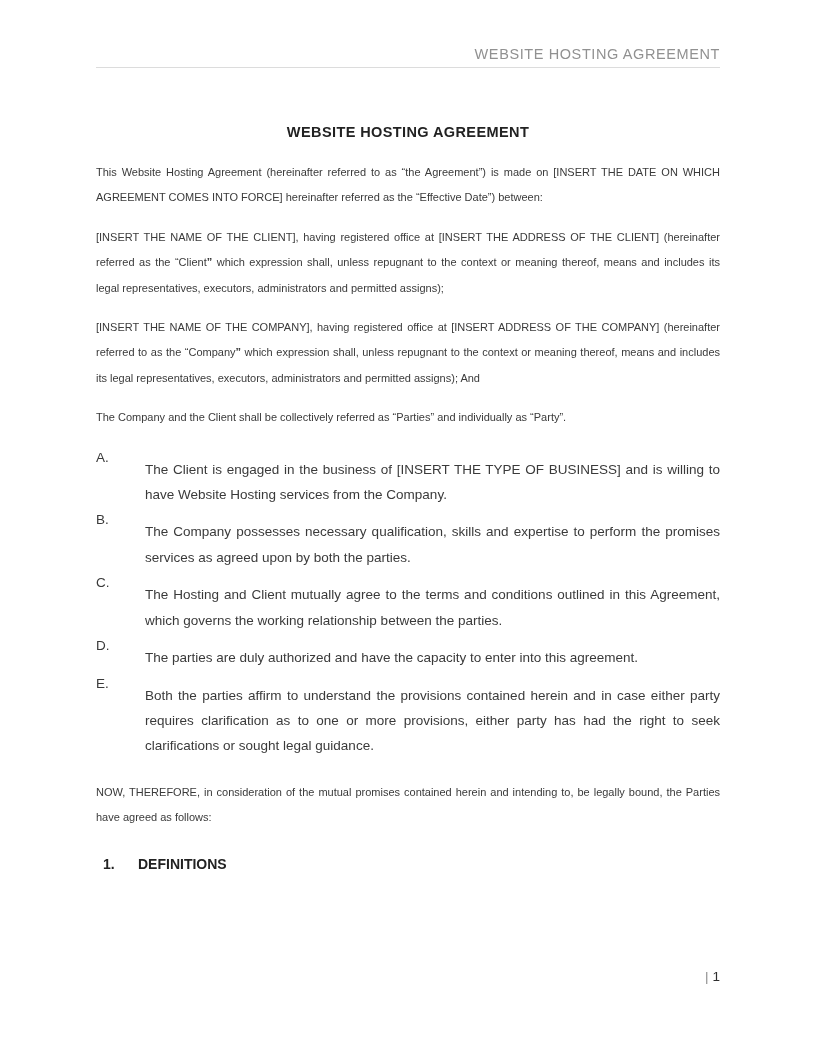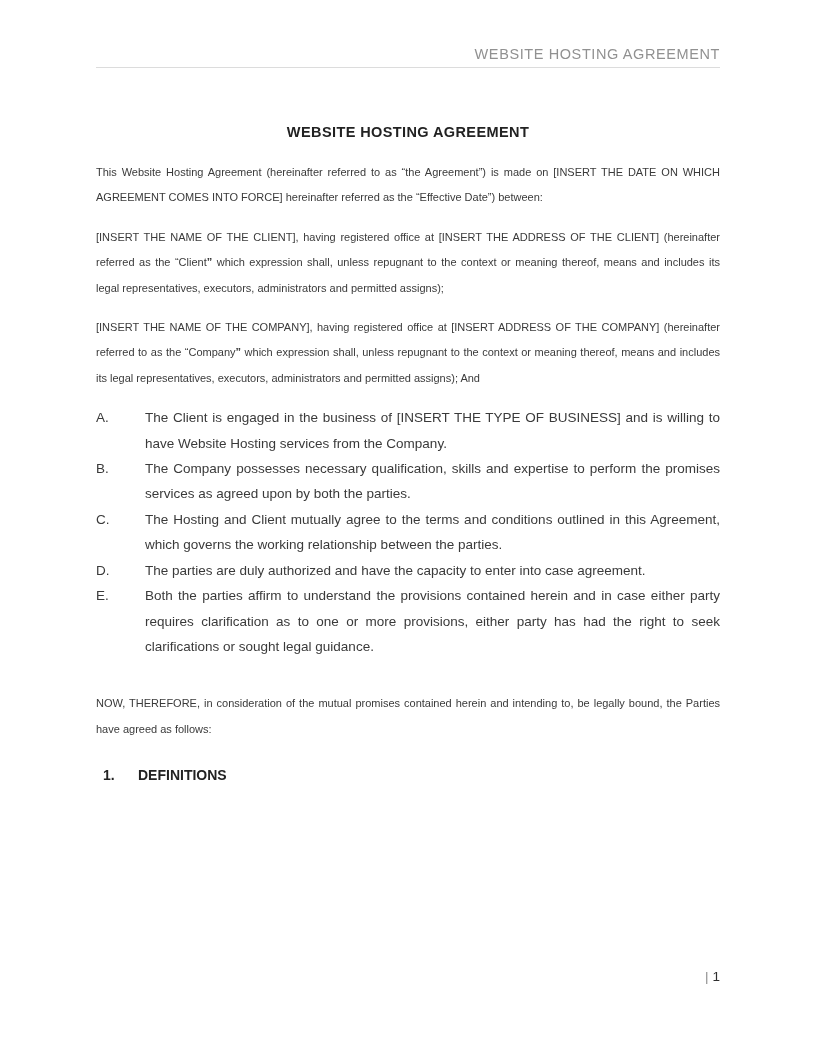--- a/index.html
+++ b/index.html
@@ -57,22 +57,22 @@
   }
   .bold-quote { font-weight: bold; }
   .recitals { margin-bottom: 0; }
   .recital-item {
     display: grid;
     grid-template-columns: 49px 1fr;
     font-size: 13.5px;
     line-height: 25.4px;
     color: #3a3a3a;
   }
-  .recital-item .recital-text { text-align: justify; }
-  .para-now { margin-top: 32px; margin-bottom: 14px; }
+  .recital-item .recital-text { text-align: justify; margin-top: 12px; }
+  .para-now { margin-top: 21px; margin-bottom: 14px; }
   .section-heading {
     display: flex;
     margin-top: 25px;
     font-size: 14px;
     font-weight: bold;
     color: #222222;
   }
   .section-heading .section-number {
     width: 42px;
     padding-left: 7px;
@@ -101,37 +101,38 @@
   <div class="content">
 
     <div class="doc-title">WEBSITE HOSTING AGREEMENT</div>
 
     <p class="para">This Website Hosting Agreement (hereinafter referred to as “the Agreement”) is made on [INSERT THE DATE ON WHICH AGREEMENT COMES INTO FORCE] hereinafter referred as the “Effective Date”) between:</p>
 
     <p class="para"><span>[INSERT THE NAME OF THE CLIENT], having registered office at [INSERT THE ADDRESS OF THE CLIENT] (hereinafter referred as the “Client</span><span class="bold-quote">”</span><span> which expression shall, unless repugnant to the context or meaning thereof, means and includes its legal representatives, executors, administrators and permitted assigns);</span></p>
 
     <p class="para"><span>[INSERT THE NAME OF THE COMPANY], having registered office at [INSERT ADDRESS OF THE COMPANY] (hereinafter referred to as the “Company</span><span class="bold-quote">”</span><span> which expression shall, unless repugnant to the context or meaning thereof, means and includes its legal representatives, executors, administrators and permitted assigns); And</span></p>
 
+    <p class="para">The Company and the Client shall be collectively referred as “Parties” and individually as “Party”.</p>
 
     <div class="recitals">
       <div class="recital-item">
         <span class="recital-label">A.</span>
         <span class="recital-text">The Client is engaged in the business of [INSERT THE TYPE OF BUSINESS] and is willing to have Website Hosting services from the Company.</span>
       </div>
       <div class="recital-item">
         <span class="recital-label">B.</span>
         <span class="recital-text">The Company possesses necessary qualification, skills and expertise to perform the promises services as agreed upon by both the parties.</span>
       </div>
       <div class="recital-item">
         <span class="recital-label">C.</span>
         <span class="recital-text">The Hosting and Client mutually agree to the terms and conditions outlined in this Agreement, which governs the working relationship between the parties.</span>
       </div>
       <div class="recital-item">
         <span class="recital-label">D.</span>
-        <span class="recital-text">The parties are duly authorized and have the capacity to enter into case agreement.</span>
+        <span class="recital-text">The parties are duly authorized and have the capacity to enter into this agreement.</span>
       </div>
       <div class="recital-item">
         <span class="recital-label">E.</span>
         <span class="recital-text">Both the parties affirm to understand the provisions contained herein and in case either party requires clarification as to one or more provisions, either party has had the right to seek clarifications or sought legal guidance.</span>
       </div>
     </div>
 
     <p class="para para-now">NOW, THEREFORE, in consideration of the mutual promises contained herein and intending to, be legally bound, the Parties have agreed as follows:</p>
 
     <div class="section-heading">

